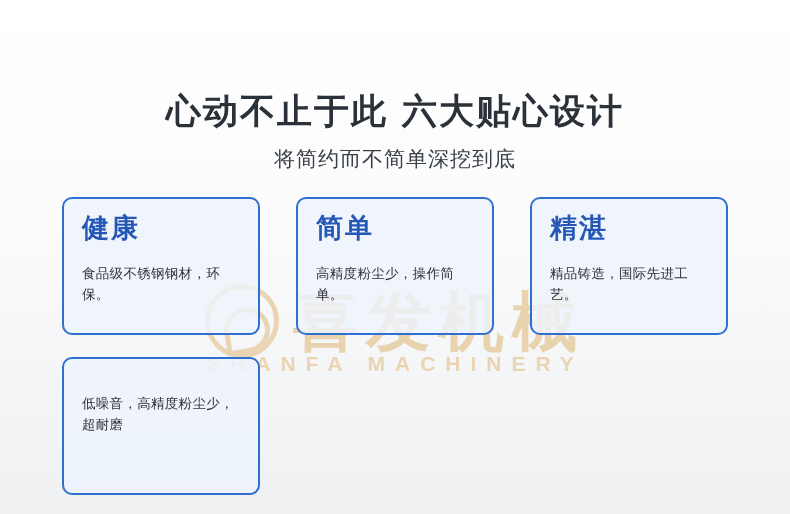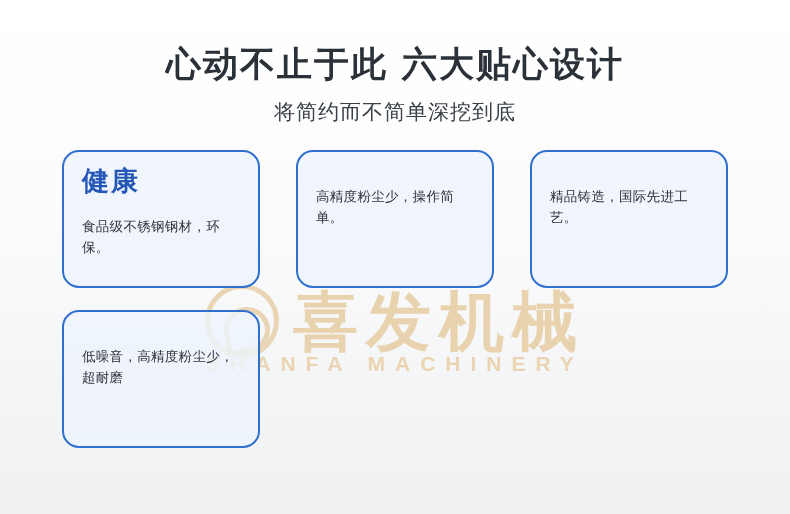--- a/index.html
+++ b/index.html
@@ -76,20 +76,21 @@
     letter-spacing: 10px;
     color: #ead4b1;
     font-weight: bold;
   }
   
   #header {
     position: relative;
     z-index: 3;
     padding-top: 44px;
     text-align: center;
+    margin-top: 47px;
   }
   #title {
     font-size: 35px;
     font-weight: bold;
     color: #2b3138;
     letter-spacing: 2px;
     line-height: 1.15;
     font-family: "DejaVu Sans", "Liberation Sans", sans-serif;
   }
   #subtitle {
@@ -112,21 +113,21 @@
     grid-row-gap: 22px;
     justify-content: center;
   }
   .card {
     position: relative;
     width: 198px;
     height: 138px;
     box-sizing: border-box;
     background: rgba(238, 244, 253, 0.80);
     border: 2px solid #2f6fd0;
-    border-radius: 17px;
+    border-radius: 10px;
     padding: 14px 15px 10px 18px;
   }
   .card-title {
     font-size: 27px;
     font-weight: bold;
     color: #2558b6;
     letter-spacing: 2px;
     line-height: 1.1;
     font-family: "DejaVu Sans", "Liberation Sans", sans-serif;
   }
@@ -158,24 +159,26 @@
   </div>
 
   <div id="grid">
 
     <div class="card">
       <div class="card-title">健康</div>
       <div class="card-text">食品级不锈钢钢材，环保。</div>
     </div>
 
     <div class="card">
+      <div class="card-title">简单</div>
       <div class="card-text">高精度粉尘少，操作简单。</div>
     </div>
 
     <div class="card">
+      <div class="card-title">精湛</div>
       <div class="card-text">精品铸造，国际先进工艺。</div>
     </div>
 
 
 
     <div class="card">
       <div class="card-text">低噪音，高精度粉尘少，超耐磨</div>
     </div>
 
   </div>

